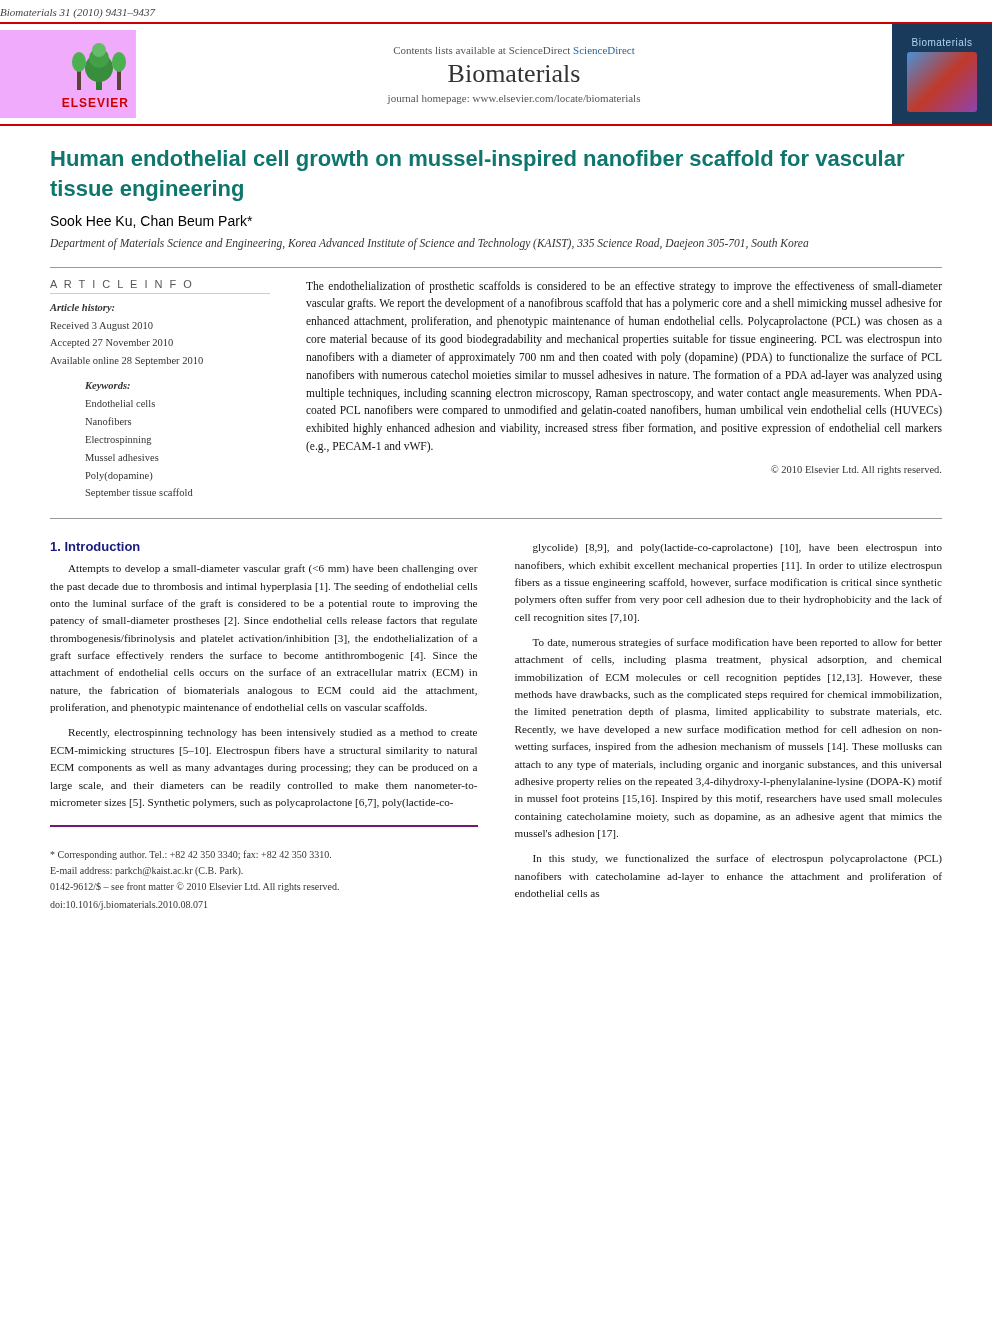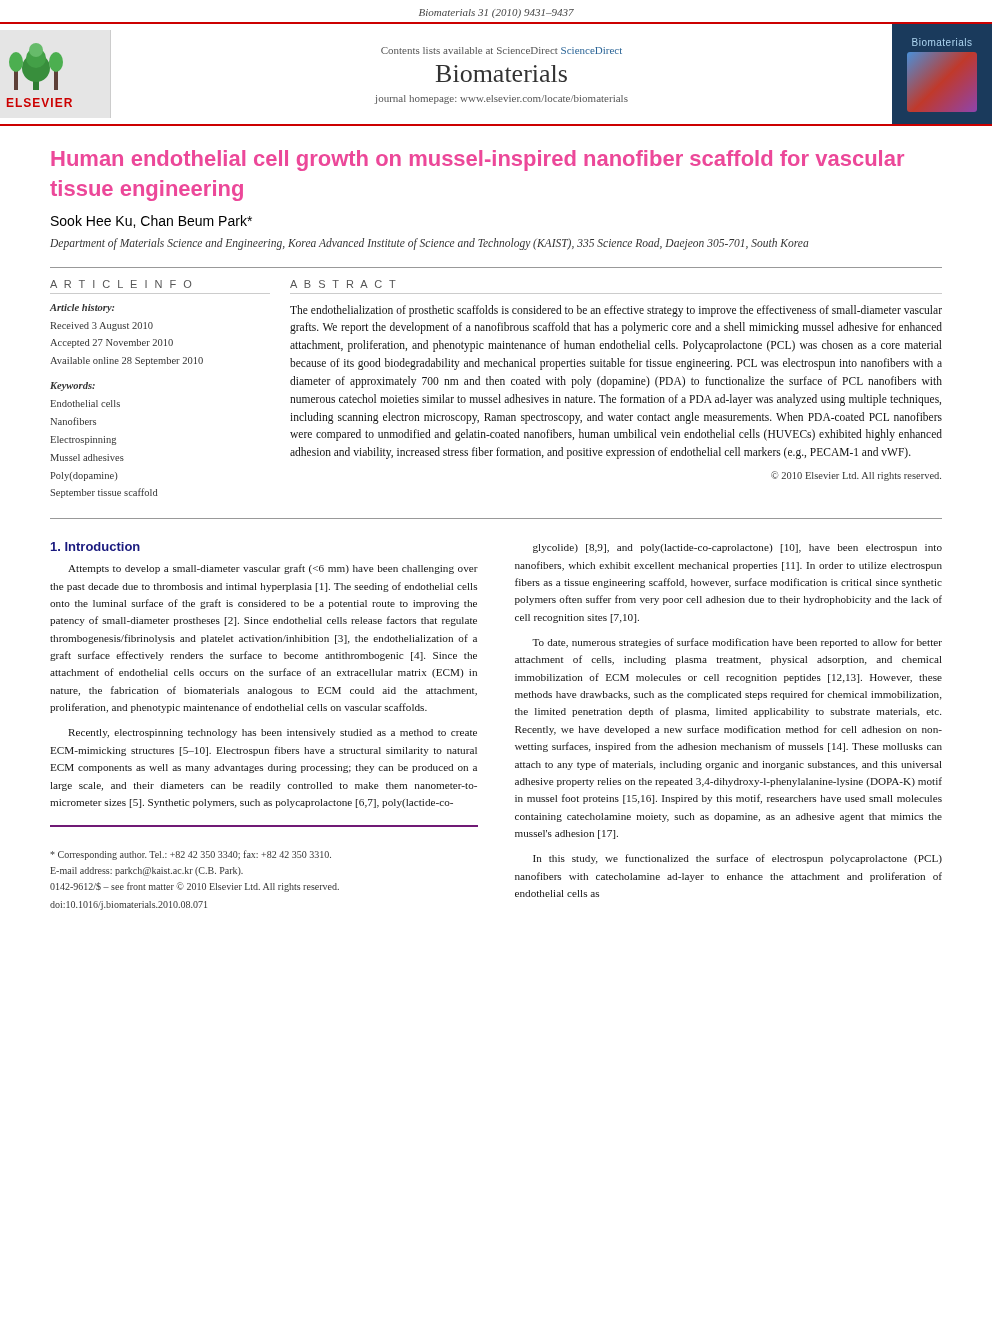--- a/index.html
+++ b/index.html
@@ -6,42 +6,42 @@
     body {
       width: 992px;
       min-height: 1323px;
       background: #fff;
       font-family: 'Times New Roman', Times, serif;
       font-size: 13px;
       color: #000;
     }
 
     .top-journal-ref {
-      text-align: center;
+      text-align: left;
       font-size: 11px;
       color: #444;
       padding: 6px 0 4px 0;
       font-style: italic;
     }
 
     .header-band {
       border-top: 2px solid #c00;
       border-bottom: 2px solid #c00;
       display: flex;
       align-items: center;
       justify-content: space-between;
       padding: 0;
     }
 
     .header-elsevier-logo {
-      width: 111px;
-      background: #e5e5e5;
+      width: 136px;
+      background: #f0abfc;
       display: flex;
       flex-direction: column;
-      align-items: flex-start;
+      align-items: flex-end;
       justify-content: center;
       padding: 8px 6px;
       border-right: 1px solid #ccc;
     }
 
     .elsevier-tree {
       width: 60px;
       height: 55px;
     }
 
@@ -123,21 +123,21 @@
       margin-top: 4px;
     }
 
     .main-content {
       padding: 18px 50px 20px 50px;
     }
 
     .paper-title {
       font-size: 22px;
       font-weight: bold;
-      color: #ec4899;
+      color: #0f766e;
       line-height: 1.35;
       margin-bottom: 10px;
       font-family: Arial, Helvetica, sans-serif;
     }
 
     .authors {
       font-size: 14px;
       margin-bottom: 6px;
       font-family: Arial, sans-serif;
     }
@@ -151,21 +151,21 @@
     }
 
     .horizontal-rule {
       border: none;
       border-top: 1px solid #999;
       margin: 10px 0;
     }
 
     .two-col-section {
       display: flex;
-      gap: 20px;
+      gap: 36px;
       margin-top: 10px;
     }
 
     .article-info-col {
       width: 220px;
       flex-shrink: 0;
     }
 
     .abstract-col {
       flex: 1;
@@ -192,20 +192,21 @@
     }
 
     .article-history-item {
       font-size: 10.5px;
       color: #333;
       line-height: 1.7;
     }
 
     .keywords-section {
       margin-top: 10px;
+      margin-left: 35px;
     }
 
     .keywords-label {
       font-size: 10.5px;
       font-style: italic;
       font-weight: bold;
       color: #333;
       margin-bottom: 4px;
     }
 
@@ -361,21 +362,20 @@
         <div class="keyword-item">Endothelial cells</div>
         <div class="keyword-item">Nanofibers</div>
         <div class="keyword-item">Electrospinning</div>
         <div class="keyword-item">Mussel adhesives</div>
         <div class="keyword-item">Poly(dopamine)</div>
         <div class="keyword-item">September tissue scaffold</div>
       </div>
     </div>
 
     <div class="abstract-col">
-      <div class="section-heading">A B S T R A C T</div>
       <div class="abstract-text">
         <p>The endothelialization of prosthetic scaffolds is considered to be an effective strategy to improve the effectiveness of small-diameter vascular grafts. We report the development of a nanofibrous scaffold that has a polymeric core and a shell mimicking mussel adhesive for enhanced attachment, proliferation, and phenotypic maintenance of human endothelial cells. Polycaprolactone (PCL) was chosen as a core material because of its good biodegradability and mechanical properties suitable for tissue engineering. PCL was electrospun into nanofibers with a diameter of approximately 700 nm and then coated with poly (dopamine) (PDA) to functionalize the surface of PCL nanofibers with numerous catechol moieties similar to mussel adhesives in nature. The formation of a PDA ad-layer was analyzed using multiple techniques, including scanning electron microscopy, Raman spectroscopy, and water contact angle measurements. When PDA-coated PCL nanofibers were compared to unmodified and gelatin-coated nanofibers, human umbilical vein endothelial cells (HUVECs) exhibited highly enhanced adhesion and viability, increased stress fiber formation, and positive expression of endothelial cell markers (e.g., PECAM-1 and vWF).</p>
         <div class="copyright-line">© 2010 Elsevier Ltd. All rights reserved.</div>
       </div>
     </div>
   </div>
 
   <hr class="horizontal-rule" style="margin-top:16px;">
 
   <div class="body-section two-col-body">

